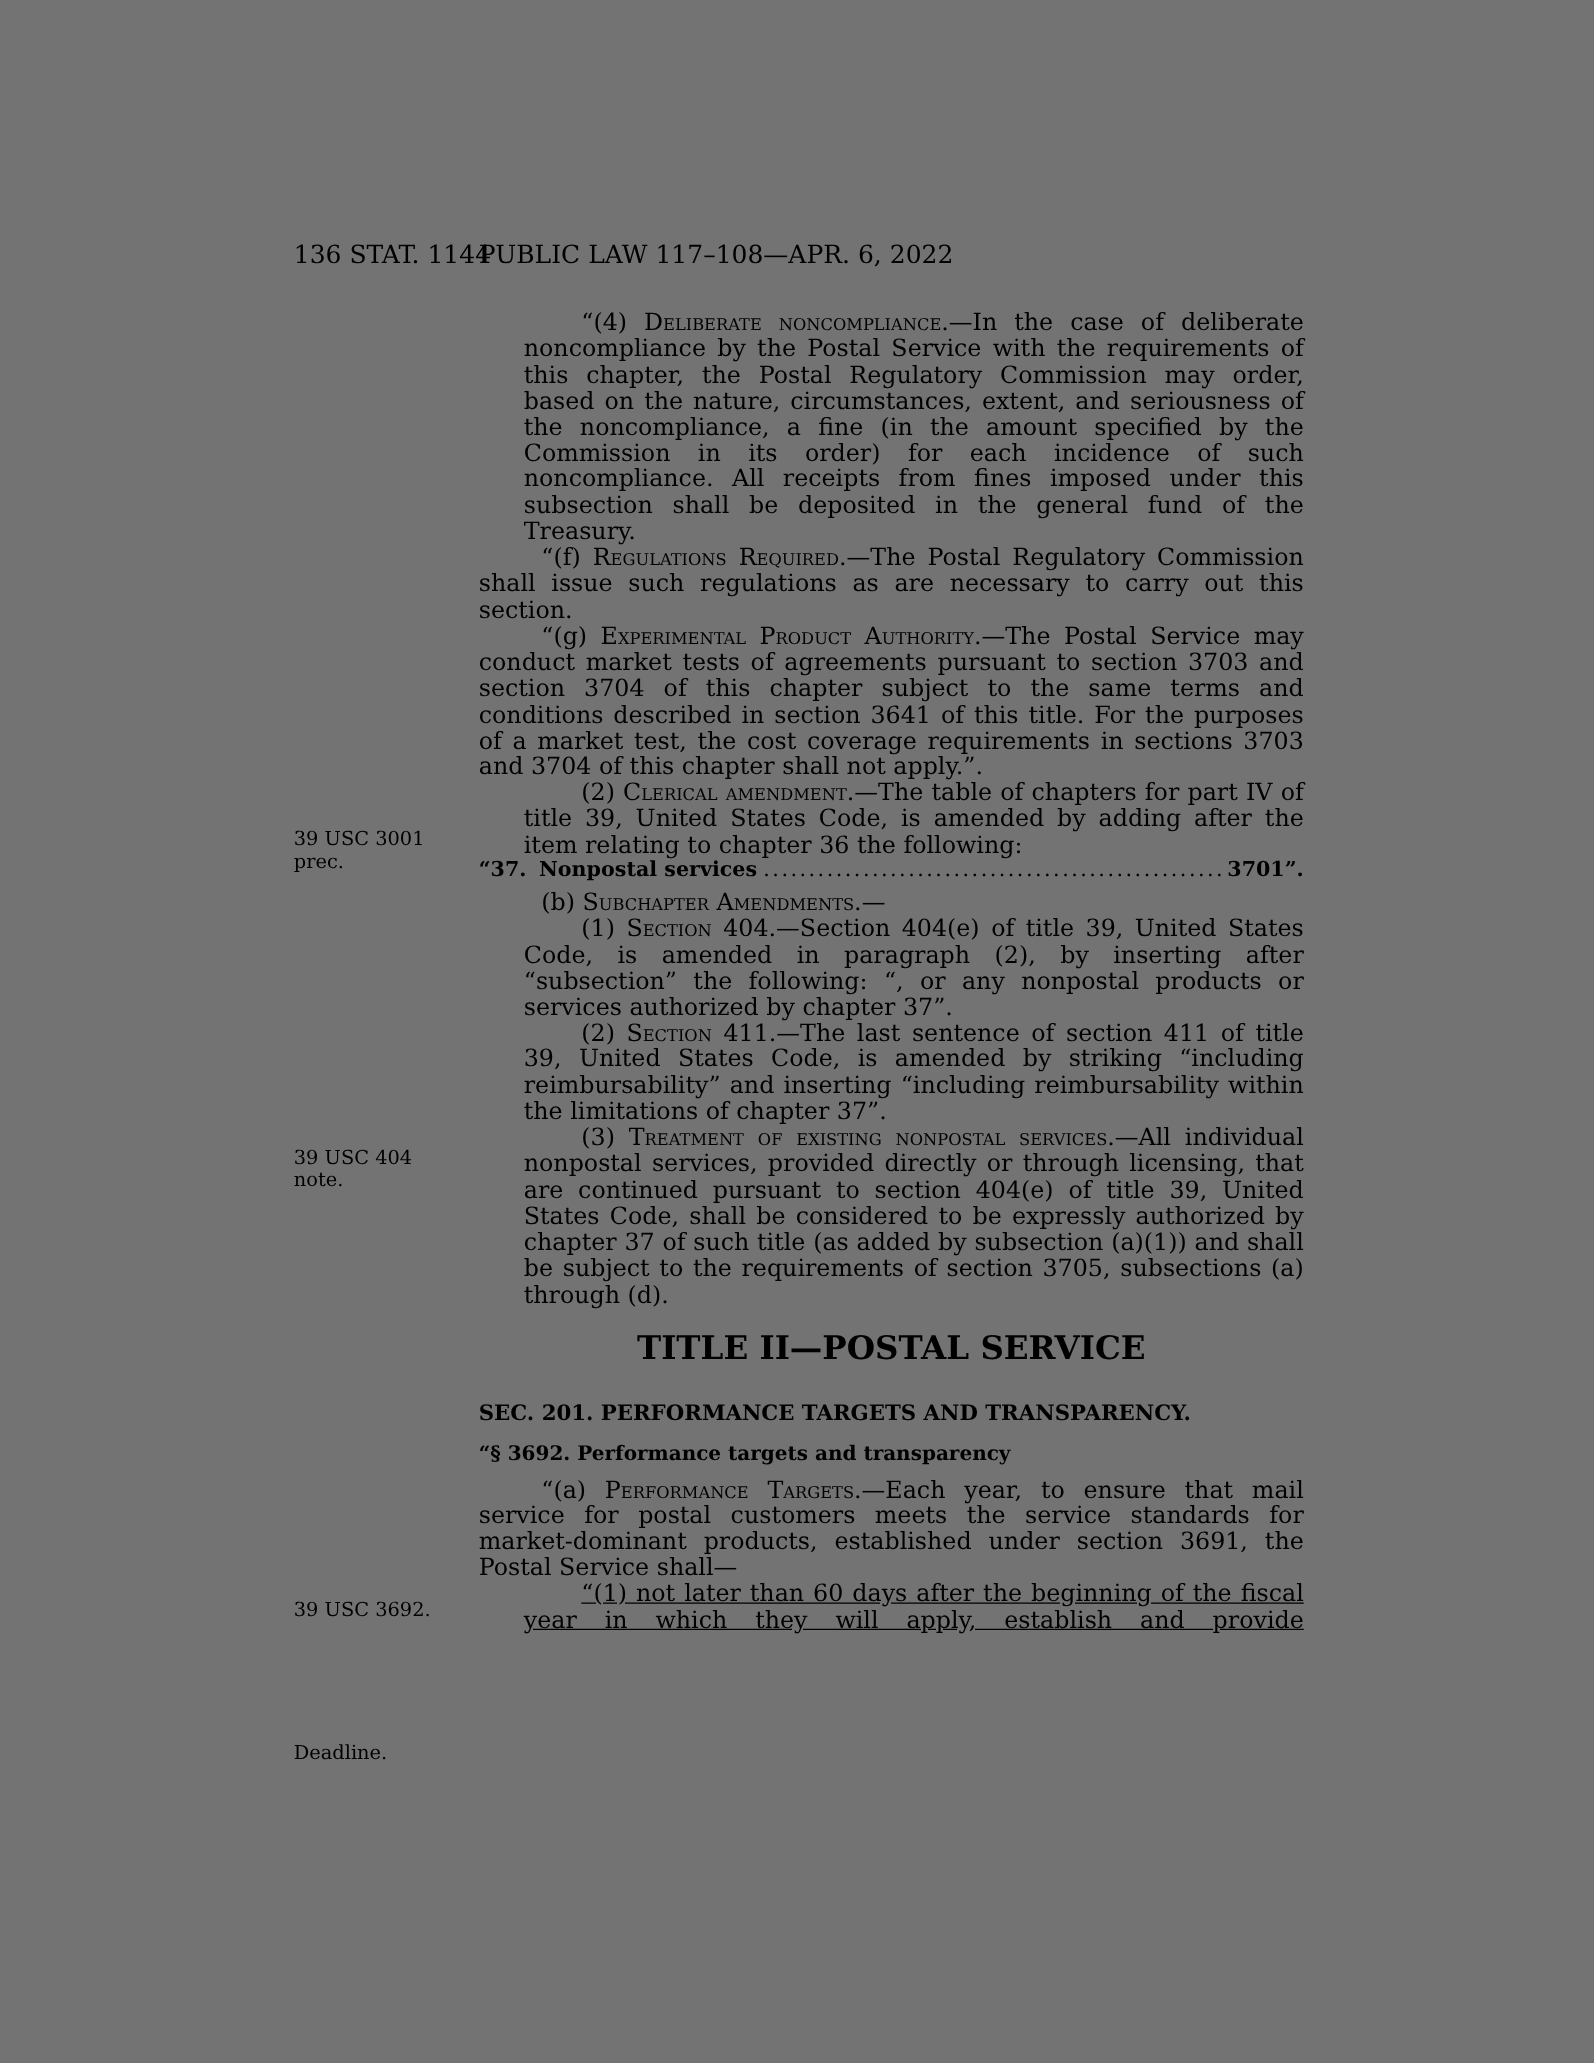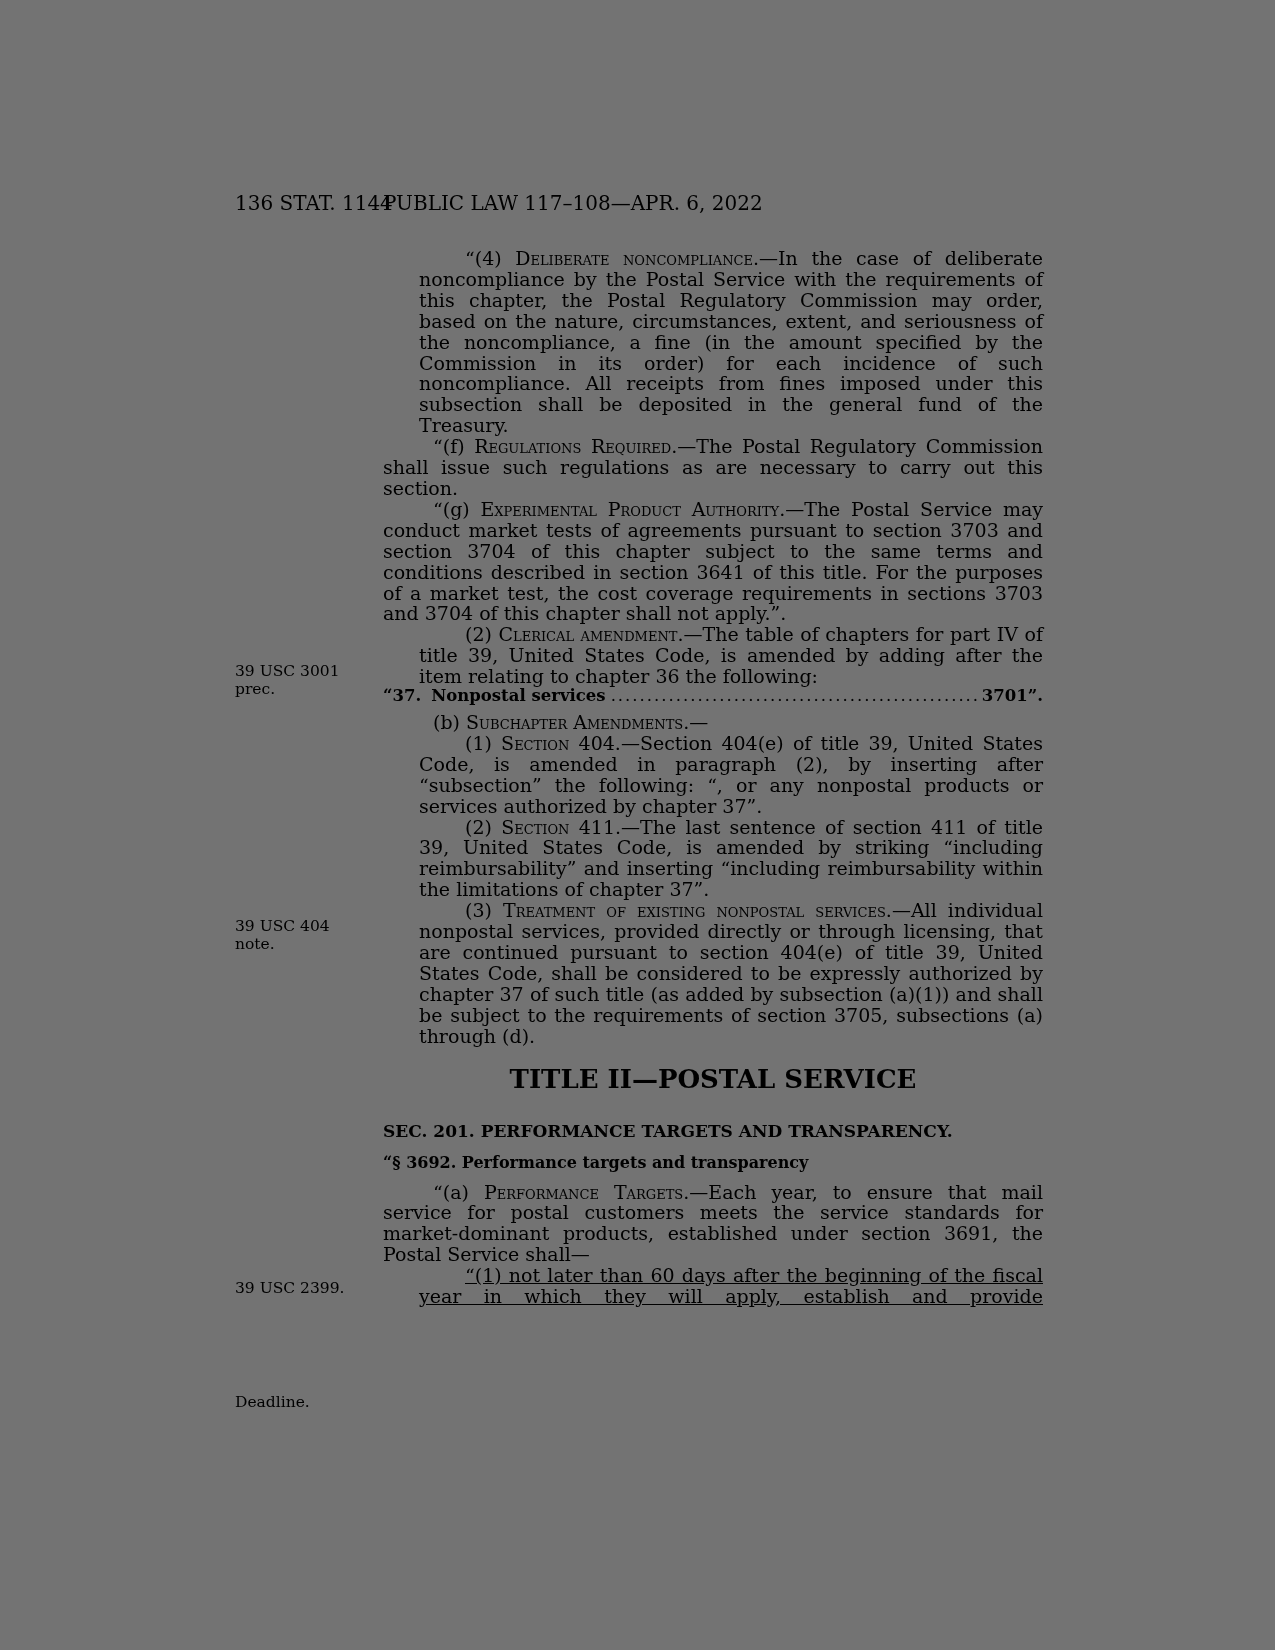--- a/index.html
+++ b/index.html
@@ -114,21 +114,21 @@
   <div class="hdr-center">PUBLIC LAW 117–108—APR. 6, 2022</div>
 
   <div class="mnote" style="top:663px">
     <div>39 USC 3001</div>
     <div>prec.</div>
   </div>
   <div class="mnote" style="top:918px">
     <div>39 USC 404 note.</div>
   </div>
   <div class="mnote" style="top:1280px">
-    <div>39 USC 2399.</div>
+    <div>39 USC 3692.</div>
   </div>
   <div class="mnote" style="top:1394px">
     <div>Deadline.</div>
   </div>
 
   <div class="col">
       <p class="bp lvl1"><span>“(4) </span><span class="sc">Deliberate noncompliance</span><span>.—In the case of deliberate noncompliance by the Postal Service with the requirements of this chapter, the Postal Regulatory Commission may order, based on the nature, circumstances, extent, and seriousness of the noncompliance, a fine (in the amount specified by the Commission in its order) for each incidence of such noncompliance. All receipts from fines imposed under this subsection shall be deposited in the general fund of the Treasury.</span></p>
       <p class="bp lvl0"><span>“(f) </span><span class="sc">Regulations Required</span><span>.—The Postal Regulatory Commission shall issue such regulations as are necessary to carry out this section.</span></p>
       <p class="bp lvl0"><span>“(g) </span><span class="sc">Experimental Product Authority</span><span>.—The Postal Service may conduct market tests of agreements pursuant to section 3703 and section 3704 of this chapter subject to the same terms and conditions described in section 3641 of this title. For the purposes of a market test, the cost coverage requirements in sections 3703 and 3704 of this chapter shall not apply.”.</span></p>
       <p class="bp lvl1"><span>(2) </span><span class="sc">Clerical amendment</span><span>.—The table of chapters for part IV of title 39, United States Code, is amended by adding after the item relating to chapter 36 the following:</span></p>

